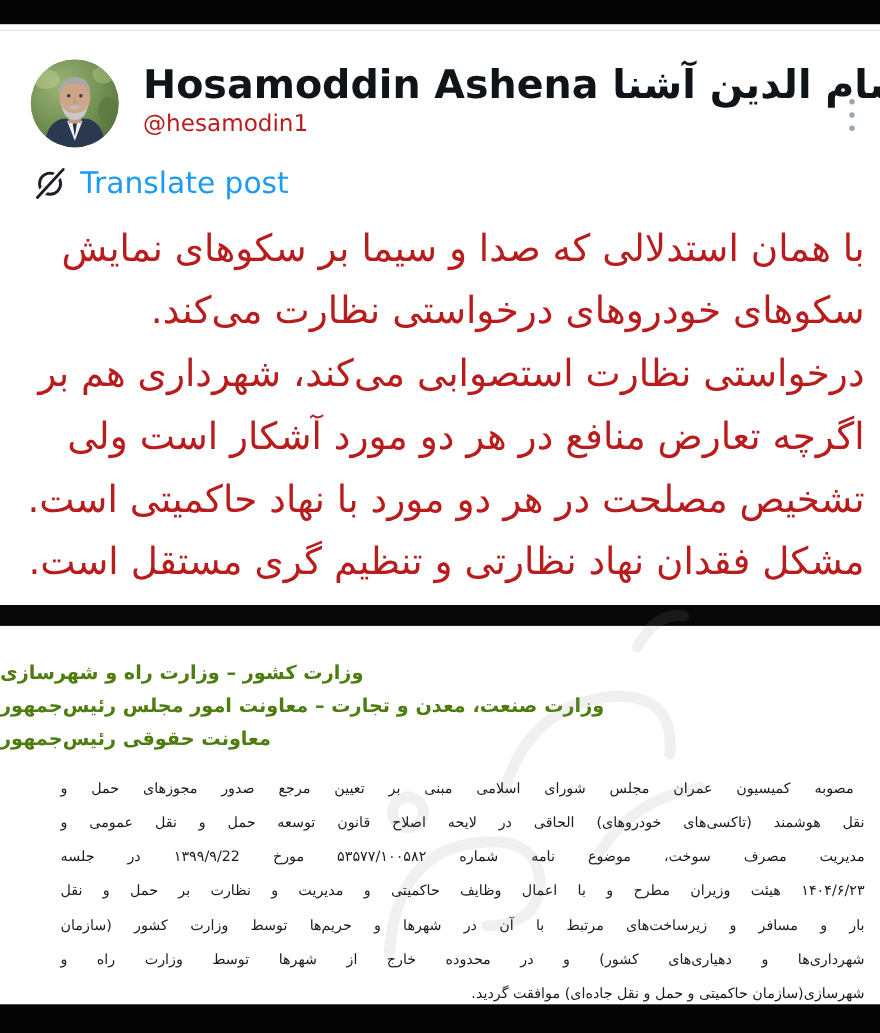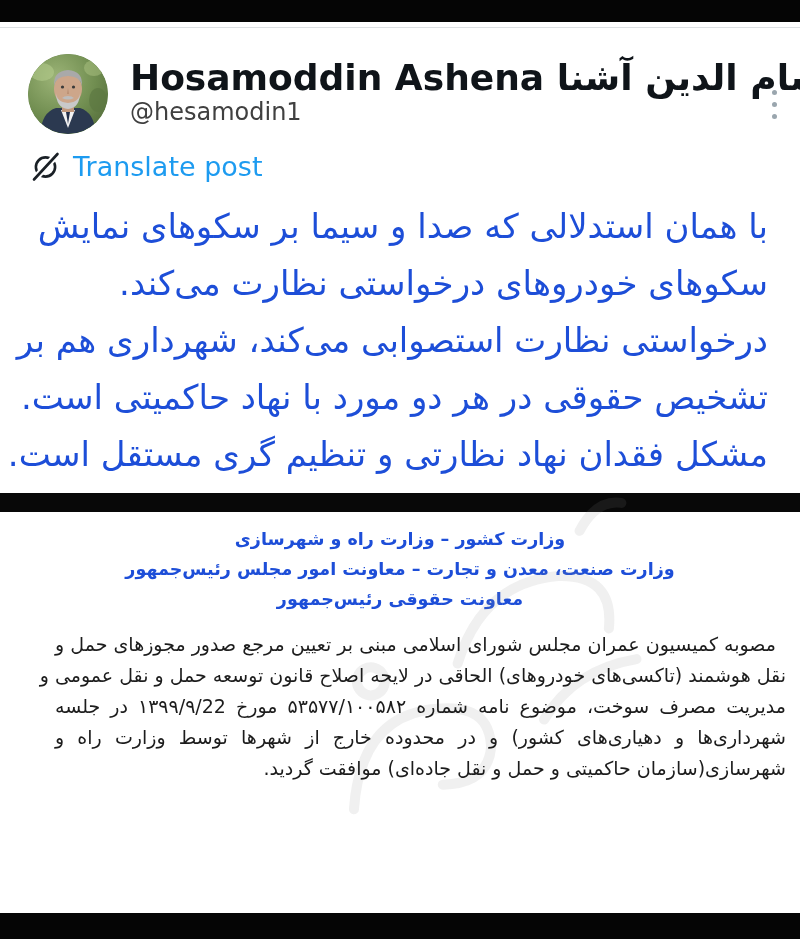--- a/index.html
+++ b/index.html
@@ -19,44 +19,44 @@
     width:80px; height:80px; border-radius:50%; overflow:hidden; flex:0 0 80px;
     cursor:pointer; background:#6d8a52;
   }
   .avatar svg { display:block; }
   .names { margin-left:22px; padding-top:8px; min-width:0; }
   .author-name {
     font-size:36px; font-weight:bold; color:#0f1419; line-height:32px;
     white-space:nowrap; cursor:pointer;
   }
   .author-handle {
-    font-size:24px; color:#404040; line-height:30px; margin-top:3px; cursor:pointer;
+    font-size:21px; color:#b91c1c; line-height:30px; margin-top:3px; cursor:pointer;
   }
   .kebab { position:absolute; right:-16px; top:20px; width:28px; height:60px;
     display:flex; flex-direction:column; align-items:center; justify-content:center; gap:7px;
     cursor:pointer; }
   .kebab i { width:5px; height:5px; border-radius:50%; background:#9aa6ae; display:block; }
 
   
   .translate-row { margin:17px 0 0 30px; display:flex; align-items:center; gap:12px; cursor:pointer; width:max-content; }
   .translate-row svg { display:block; }
   .translate-label { font-size:27px; color:#1d9bf0; line-height:30px; }
 
   
-  .tweet { margin-top:16px; padding:0 32px; direction:rtl; text-align:right; color:#1d4ed8; }
+  .tweet { margin-top:16px; padding:0 14px; direction:rtl; text-align:right; color:#b91c1c; }
   .tweet .t-line { font-size:34px; line-height:57px; white-space:nowrap; }
 
   
   .doc { position:relative; margin-top:10px; cursor:pointer; }
   .doc-bar { height:19px; background:#080808; width:100%; }
-  .doc-head { margin-top:12px; text-align:center; direction:rtl; color:#1d4ed8; }
+  .doc-head { margin-top:28px; text-align:left; direction:rtl; color:#4d7c0f; }
   .doc-head .h-line { font-size:17.5px; font-weight:bold; line-height:30px; }
   .doc-body { margin-top:15px; padding:0 14px 0 55px; direction:rtl; color:#1c1c1c; position:relative; z-index:1; }
   .doc-body .b-line {
-    font-size:19px; line-height:31px; white-space:nowrap;
+    font-size:13px; line-height:31px; white-space:nowrap;
     text-align:justify; text-align-last:justify;
   }
   .doc-body .b-line:first-child { text-indent:10px; }
   .doc-body .b-line.last { text-align-last:right; white-space:normal; }
   .watermark {
     position:absolute; left:270px; top:40px; width:420px; height:260px;
     transform:rotate(-28deg); opacity:0.16; z-index:0; pointer-events:none;
   }
   .bottom-bar { position:absolute; bottom:0; left:0; height:26px; }
 </style>
@@ -122,21 +122,22 @@
     <line x1="4.5" y1="28" x2="27" y2="3.5" stroke="#ffffff" stroke-width="7"></line>
     <line x1="4" y1="28.5" x2="27.5" y2="3" stroke="#1a2026" stroke-width="2.6" stroke-linecap="round"></line>
   </svg>
   <span class="translate-label">Translate post</span>
 </div>
 
 <div class="tweet" lang="fa" dir="rtl">
   <div class="t-line">با همان استدلالی که صدا و سیما بر سکوهای نمایش</div>
   <div class="t-line">سکوهای خودروهای درخواستی نظارت می‌کند.</div>
   <div class="t-line">درخواستی نظارت استصوابی می‌کند، شهرداری هم بر</div>
-  <div class="t-line">تشخیص حقوقی در هر دو مورد با نهاد حاکمیتی است.</div>
+  <div class="t-line">اگرچه تعارض منافع در هر دو مورد آشکار است ولی</div>
+  <div class="t-line">تشخیص مصلحت در هر دو مورد با نهاد حاکمیتی است.</div>
   <div class="t-line">مشکل فقدان نهاد نظارتی و تنظیم گری مستقل است.</div>
 </div>
 
 <div class="doc">
   <div class="bar doc-bar"></div>
 
   <svg class="watermark" viewBox="0 0 420 260">
     <g fill="none" stroke="#8a8a8a" stroke-width="10" stroke-linecap="round" opacity="0.8">
       <path d="M30 200 Q80 120 150 150 Q200 170 180 210 Q160 240 120 220"></path>
       <path d="M190 120 Q250 60 320 90 Q370 115 340 160"></path>
@@ -149,18 +150,20 @@
   <div class="doc-head" lang="fa" dir="rtl">
     <div class="h-line">وزارت کشور – وزارت راه و شهرسازی</div>
     <div class="h-line">وزارت صنعت، معدن و تجارت – معاونت امور مجلس رئیس‌جمهور</div>
     <div class="h-line">معاونت حقوقی رئیس‌جمهور</div>
   </div>
 
   <div class="doc-body" lang="fa" dir="rtl">
     <div class="b-line">مصوبه کمیسیون عمران مجلس شورای اسلامی مبنی بر تعیین مرجع صدور مجوزهای حمل و</div>
     <div class="b-line">نقل هوشمند (تاکسی‌های خودروهای) الحاقی در لایحه اصلاح قانون توسعه حمل و نقل عمومی و</div>
     <div class="b-line">مدیریت مصرف سوخت، موضوع نامه شماره ۵۳۵۷۷/۱۰۰۵۸۲ مورخ ۱۳۹۹/۹/22 در جلسه</div>
+    <div class="b-line">۱۴۰۴/۶/۲۳ هیئت وزیران مطرح و با اعمال وظایف حاکمیتی و مدیریت و نظارت بر حمل و نقل</div>
+    <div class="b-line">بار و مسافر و زیرساخت‌های مرتبط با آن در شهرها و حریم‌ها توسط وزارت کشور (سازمان</div>
     <div class="b-line">شهرداری‌ها و دهیاری‌های کشور) و در محدوده خارج از شهرها توسط وزارت راه و</div>
     <div class="b-line last">شهرسازی(سازمان حاکمیتی و حمل و نقل جاده‌ای) موافقت گردید.</div>
   </div>
 </div>
 
 <div class="bar bottom-bar" style="width:100%;"></div>
 
 </body></html>

